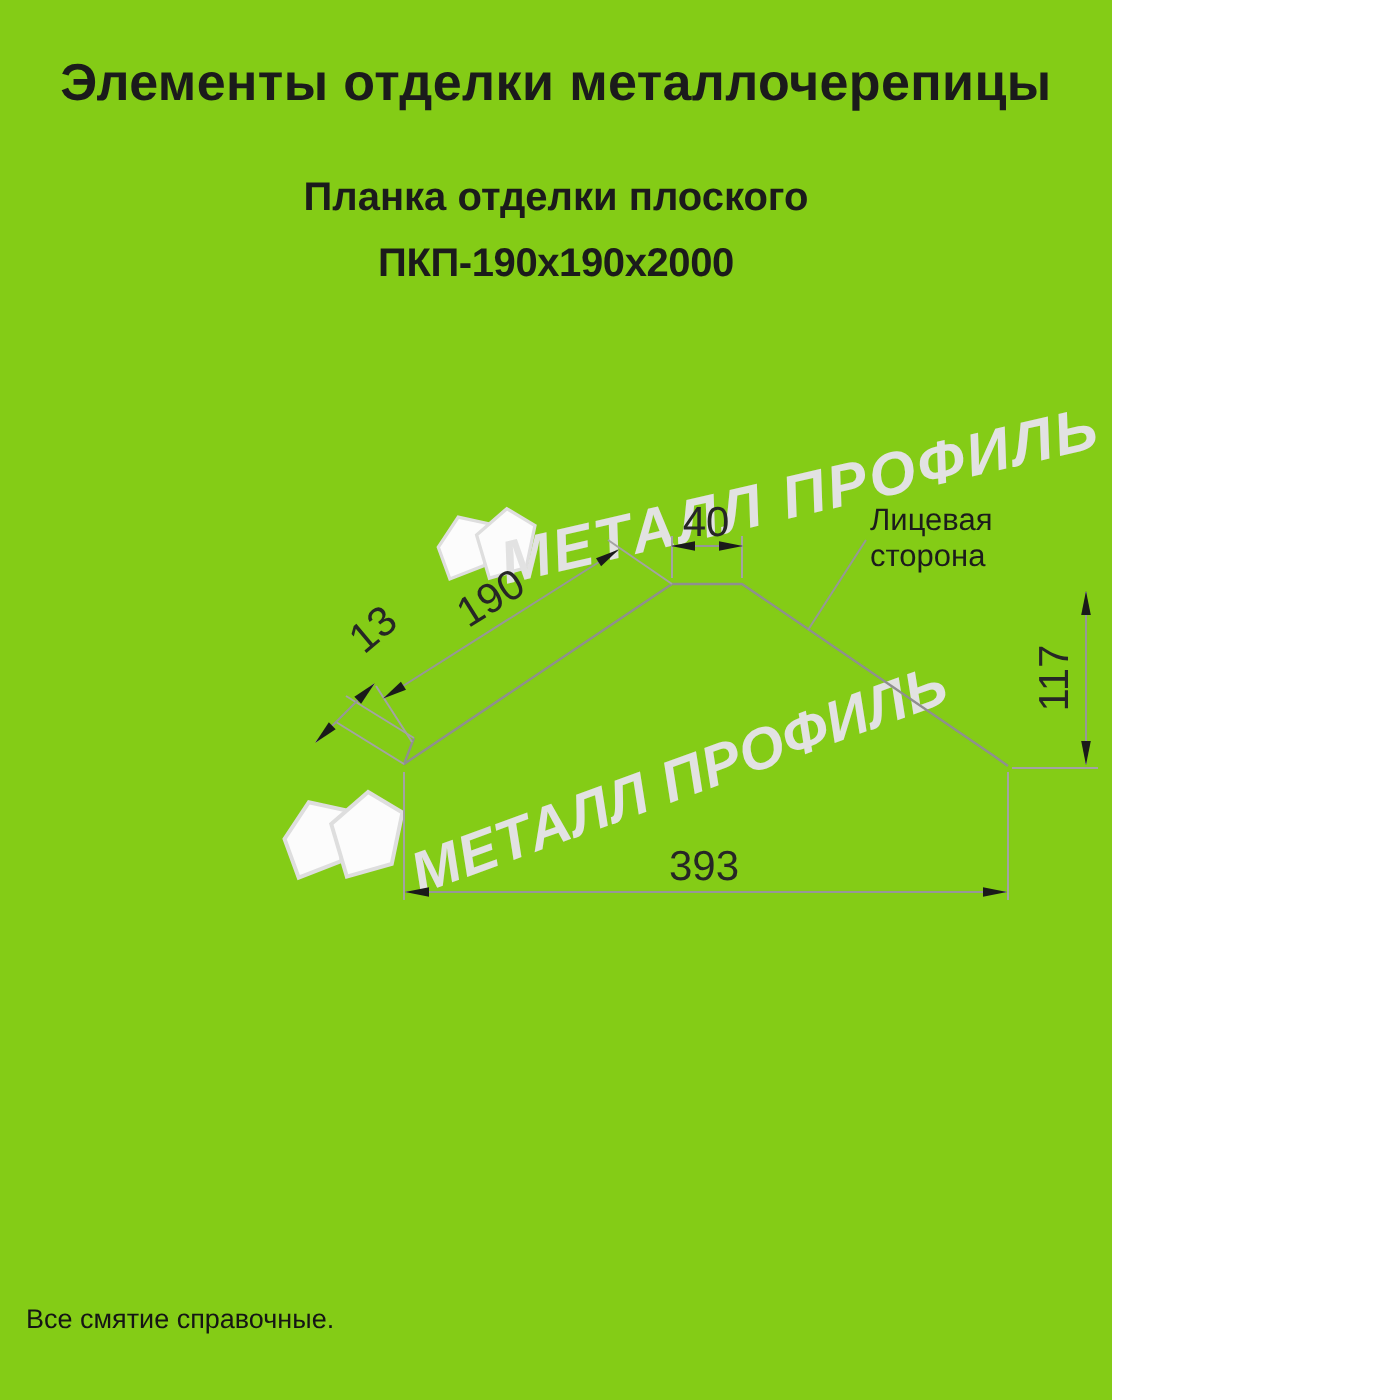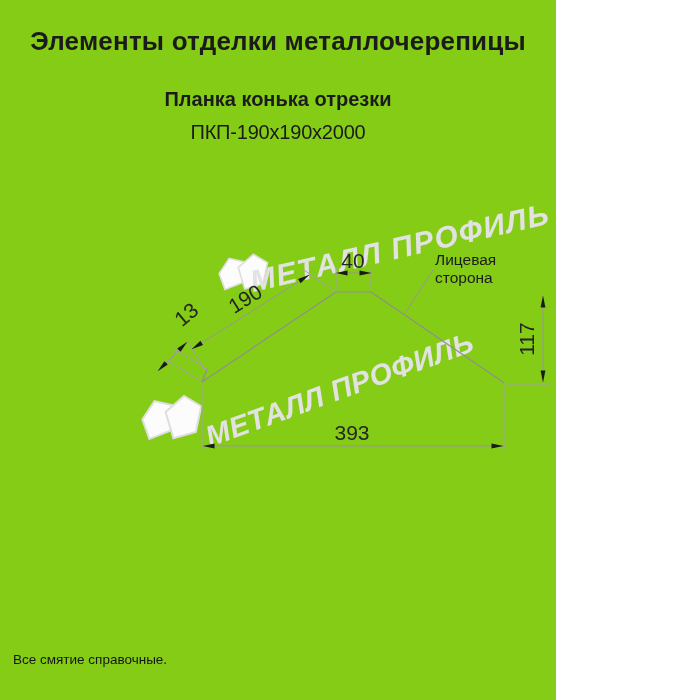--- a/index.html
+++ b/index.html
@@ -10,21 +10,21 @@
   .page-title{
     position:absolute;top:26px;left:0;width:100%;text-align:center;
     font-size:26px;font-weight:bold;letter-spacing:0.2px;color:#1b1b1b;
   }
   .product-name{
     position:absolute;top:88px;left:0;width:100%;text-align:center;
     font-size:20px;font-weight:bold;color:#1b1b1b;
   }
   .product-code{
     position:absolute;top:121px;left:0;width:100%;text-align:center;
-    font-size:20px;font-weight:normal;letter-spacing:-0.2px;color:#1b1b1b;
+    font-size:20px;font-weight:bold;letter-spacing:-0.2px;color:#1b1b1b;
   }
   .drawing{position:absolute;top:0;left:0;}
   .footer{
     position:absolute;left:13px;top:651px;font-size:13.5px;line-height:18px;color:#151515;
   }
   
   .wm-text{
     font-family:"Liberation Sans","DejaVu Sans",sans-serif;
     font-weight:bold;font-style:italic;fill:#e2e2e2;
   }
@@ -40,21 +40,21 @@
     font-family:"Liberation Sans","DejaVu Sans",sans-serif;
     font-size:15.5px;fill:#1c1c1c;
   }
 </style>
 </head>
 <body>
 
 <div class="page">
 
   <div class="page-title">Элементы отделки металлочерепицы</div>
-  <div class="product-name">Планка конька отрезки</div>
+  <div class="product-name">Планка отделки плоского</div>
   <div class="product-code">ПКП-190х190х2000</div>
 
   <svg class="drawing" width="700" height="700" viewBox="0 0 700 700" xmlns="http://www.w3.org/2000/svg">
     <defs>
       <marker id="ah-e" markerUnits="userSpaceOnUse" markerWidth="14" markerHeight="6" refX="12.5" refY="3" orient="auto">
         <path d="M13,3 L1,0.6 L1,5.4 Z" fill="#1a1a1a"></path>
       </marker>
       <marker id="ah-s" markerUnits="userSpaceOnUse" markerWidth="14" markerHeight="6" refX="0.5" refY="3" orient="auto">
         <path d="M0,3 L12,0.6 L12,5.4 Z" fill="#1a1a1a"></path>
       </marker>

